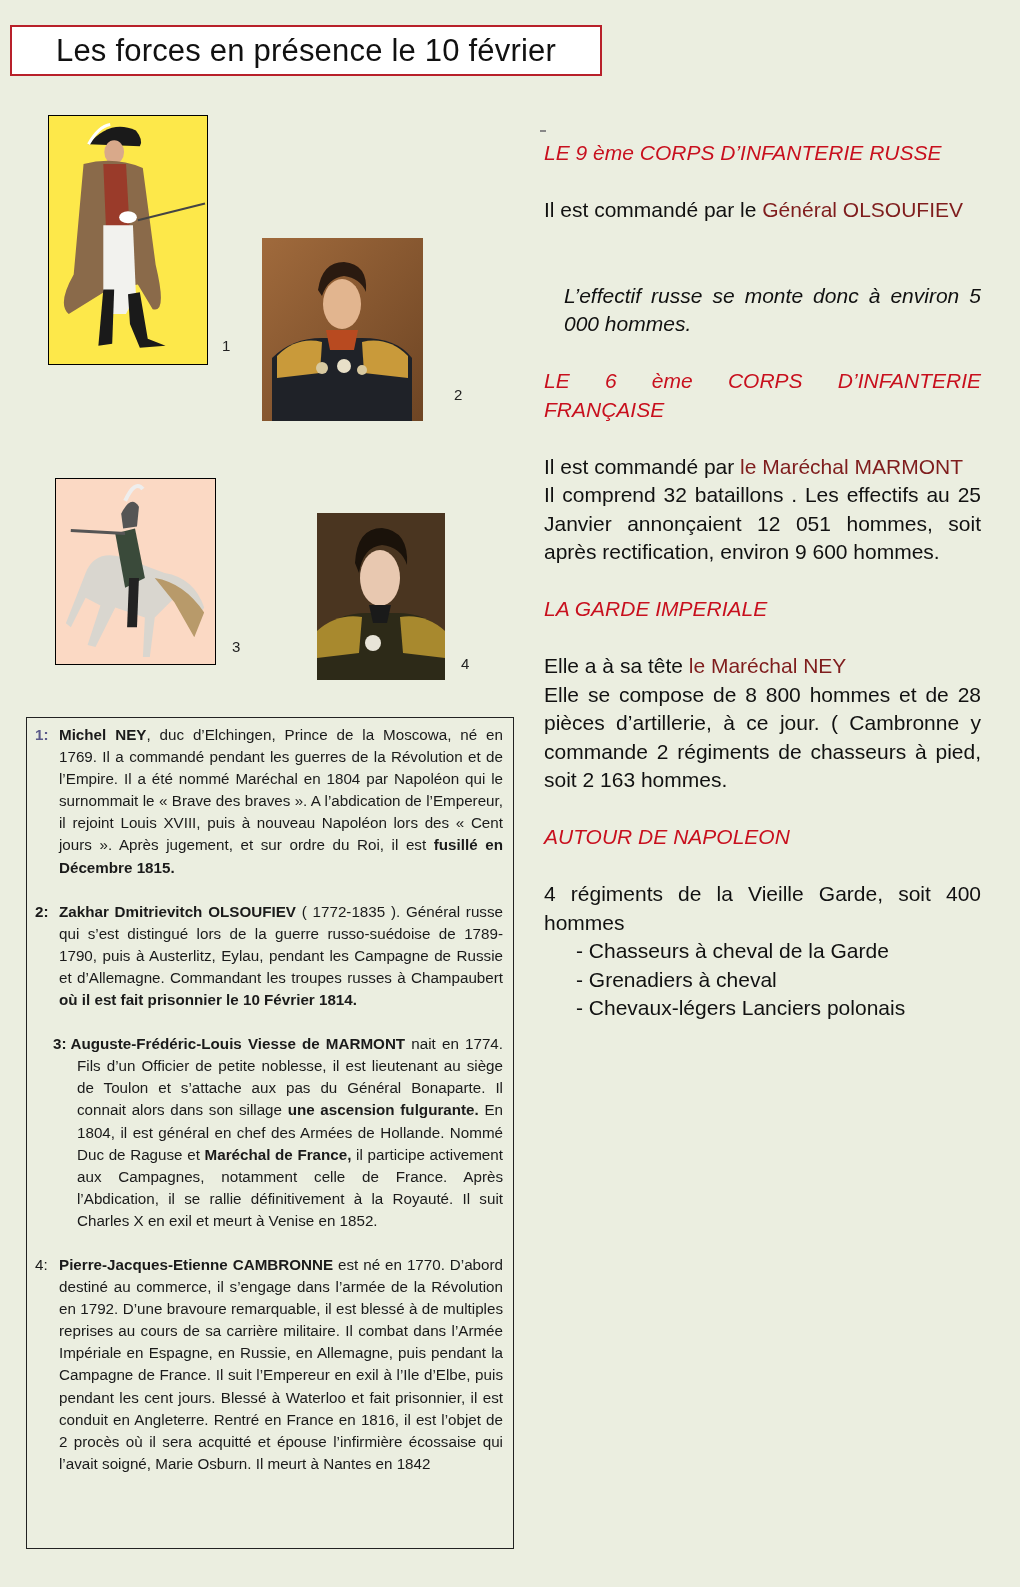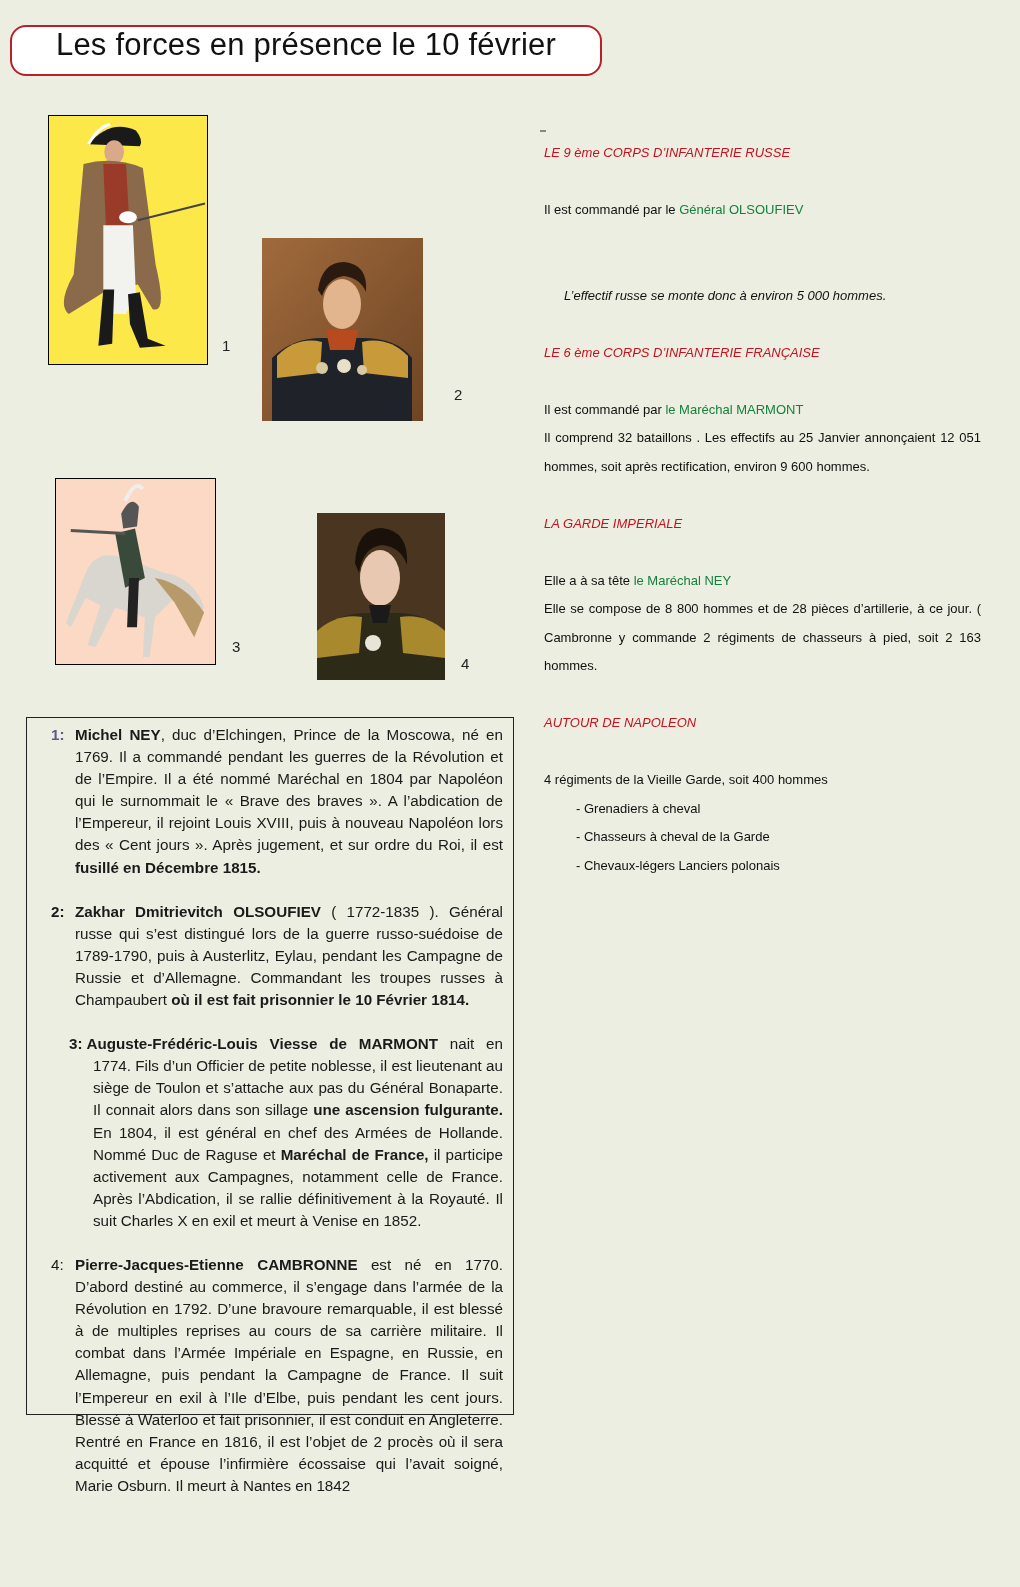--- a/index.html
+++ b/index.html
@@ -6,60 +6,60 @@
     html, body { width: 1020px; height: 1587px; }
     body {
       background: #ebeee0;
       font-family: "Liberation Sans", "DejaVu Sans", sans-serif;
       color: #111;
       position: relative;
       overflow: hidden;
     }
     .title-box {
       position: absolute; left: 10px; top: 25px; width: 592px; height: 51px;
-      background: #ffffff; border: 2px solid #b8202a; border-radius: 16px;
-      display: flex; justify-content: center;
+      background: #ffffff; border: 2px solid #b8202a; border-radius: 0;
+      display: flex; align-items: center; justify-content: center;
     }
     .title-box h1 {
       font-weight: normal; font-size: 31px; letter-spacing: 0.2px; color: #111;
       font-family: "Liberation Sans", sans-serif;
     }
     .portrait { position: absolute; overflow: hidden; }
     .portrait svg { width: 100%; height: 100%; display: block; }
     .p1 { left: 48px; top: 115px; width: 160px; height: 250px; border: 1px solid #000; background: #fdec4a; }
     .p2 { left: 262px; top: 238px; width: 161px; height: 183px; background: #8a5a2e; }
     .p3 { left: 55px; top: 478px; width: 161px; height: 187px; border: 1px solid #000; background: #fbd9c4; }
     .p4 { left: 317px; top: 513px; width: 128px; height: 167px; background: #4a3520; }
     .num-label { position: absolute; font-size: 15px; color: #222; }
     .n1 { left: 222px; top: 337px; }
     .n2 { left: 454px; top: 386px; }
     .n3 { left: 232px; top: 638px; }
     .n4 { left: 461px; top: 655px; }
 
     .bio-box {
-      position: absolute; left: 26px; top: 717px; width: 488px; height: 698px;
-      border: 1px solid #222; padding: 6px 10px 0 24px;
+      position: absolute; left: 26px; top: 717px; width: 488px; height: 832px;
+      border: 1px solid #222; padding: 6px 10px 0 8px;
       font-size: 15.2px; line-height: 22.1px; color: #1a1a1a;
     }
     .bio { text-align: justify; padding-left: 24px; text-indent: -24px; margin-bottom: 22px; }
     .bio .idx { font-weight: bold; display: inline-block; width: 24px; text-indent: 0; }
     .bio .idx.blue { color: #5b5a8a; }
     .bio .idx.plain { font-weight: normal; }
     .bio b { font-weight: bold; }
     .bio3 { padding-left: 24px; text-indent: -24px; margin-left: 18px; }
     .bio3 .idx { width: auto; margin-right: 4px; }
 
     .right-col {
       position: absolute; left: 544px; top: 139px; width: 437px;
-      font-size: 13px; line-height: 28.5px; color: #111;
+      font-size: 21px; line-height: 28.5px; color: #111;
     }
     .right-col p { text-align: justify; }
     .right-col .gap { height: 28.5px; }
     .heading { color: #c8101e; font-style: italic; }
-    .red { color: #15803d; }
+    .red { color: #7f1d1d; }
     .it { font-style: italic; margin-left: 20px; }
     .bullet { padding-left: 32px; }
     .dash-mark { position: absolute; left: 540px; top: 130px; width: 6px; height: 2px; background: #888; }
   </style>
 </head>
 <body>
 
 <div class="title-box">
   <h1>Les forces en présence le 10 février</h1>
 </div>
@@ -162,17 +162,17 @@
   <p>Il comprend 32 bataillons . Les effectifs au 25 Janvier  annonçaient  12 051 hommes, soit après rectification, environ 9 600 hommes.</p>
   <div class="gap"></div>
   <p class="heading">LA GARDE IMPERIALE</p>
   <div class="gap"></div>
   <p><span>Elle a à sa tête </span><span class="red">le Maréchal NEY</span></p>
   <p>Elle se compose de 8 800 hommes et de 28 pièces d’artillerie, à ce jour. ( Cambronne  y commande 2 régiments de chasseurs à pied, soit 2 163 hommes.</p>
   <div class="gap"></div>
   <p class="heading">AUTOUR DE NAPOLEON</p>
   <div class="gap"></div>
   <p>4 régiments de la Vieille Garde, soit 400 hommes</p>
+  <div class="bullet">- Chasseurs à cheval de la Garde</div>
   <div class="bullet">- Grenadiers à cheval</div>
-  <div class="bullet">- Chasseurs à cheval de la Garde</div>
   <div class="bullet">- Chevaux-légers Lanciers polonais</div>
   <div class="gap"></div>
 </div>
 
 </body></html>

